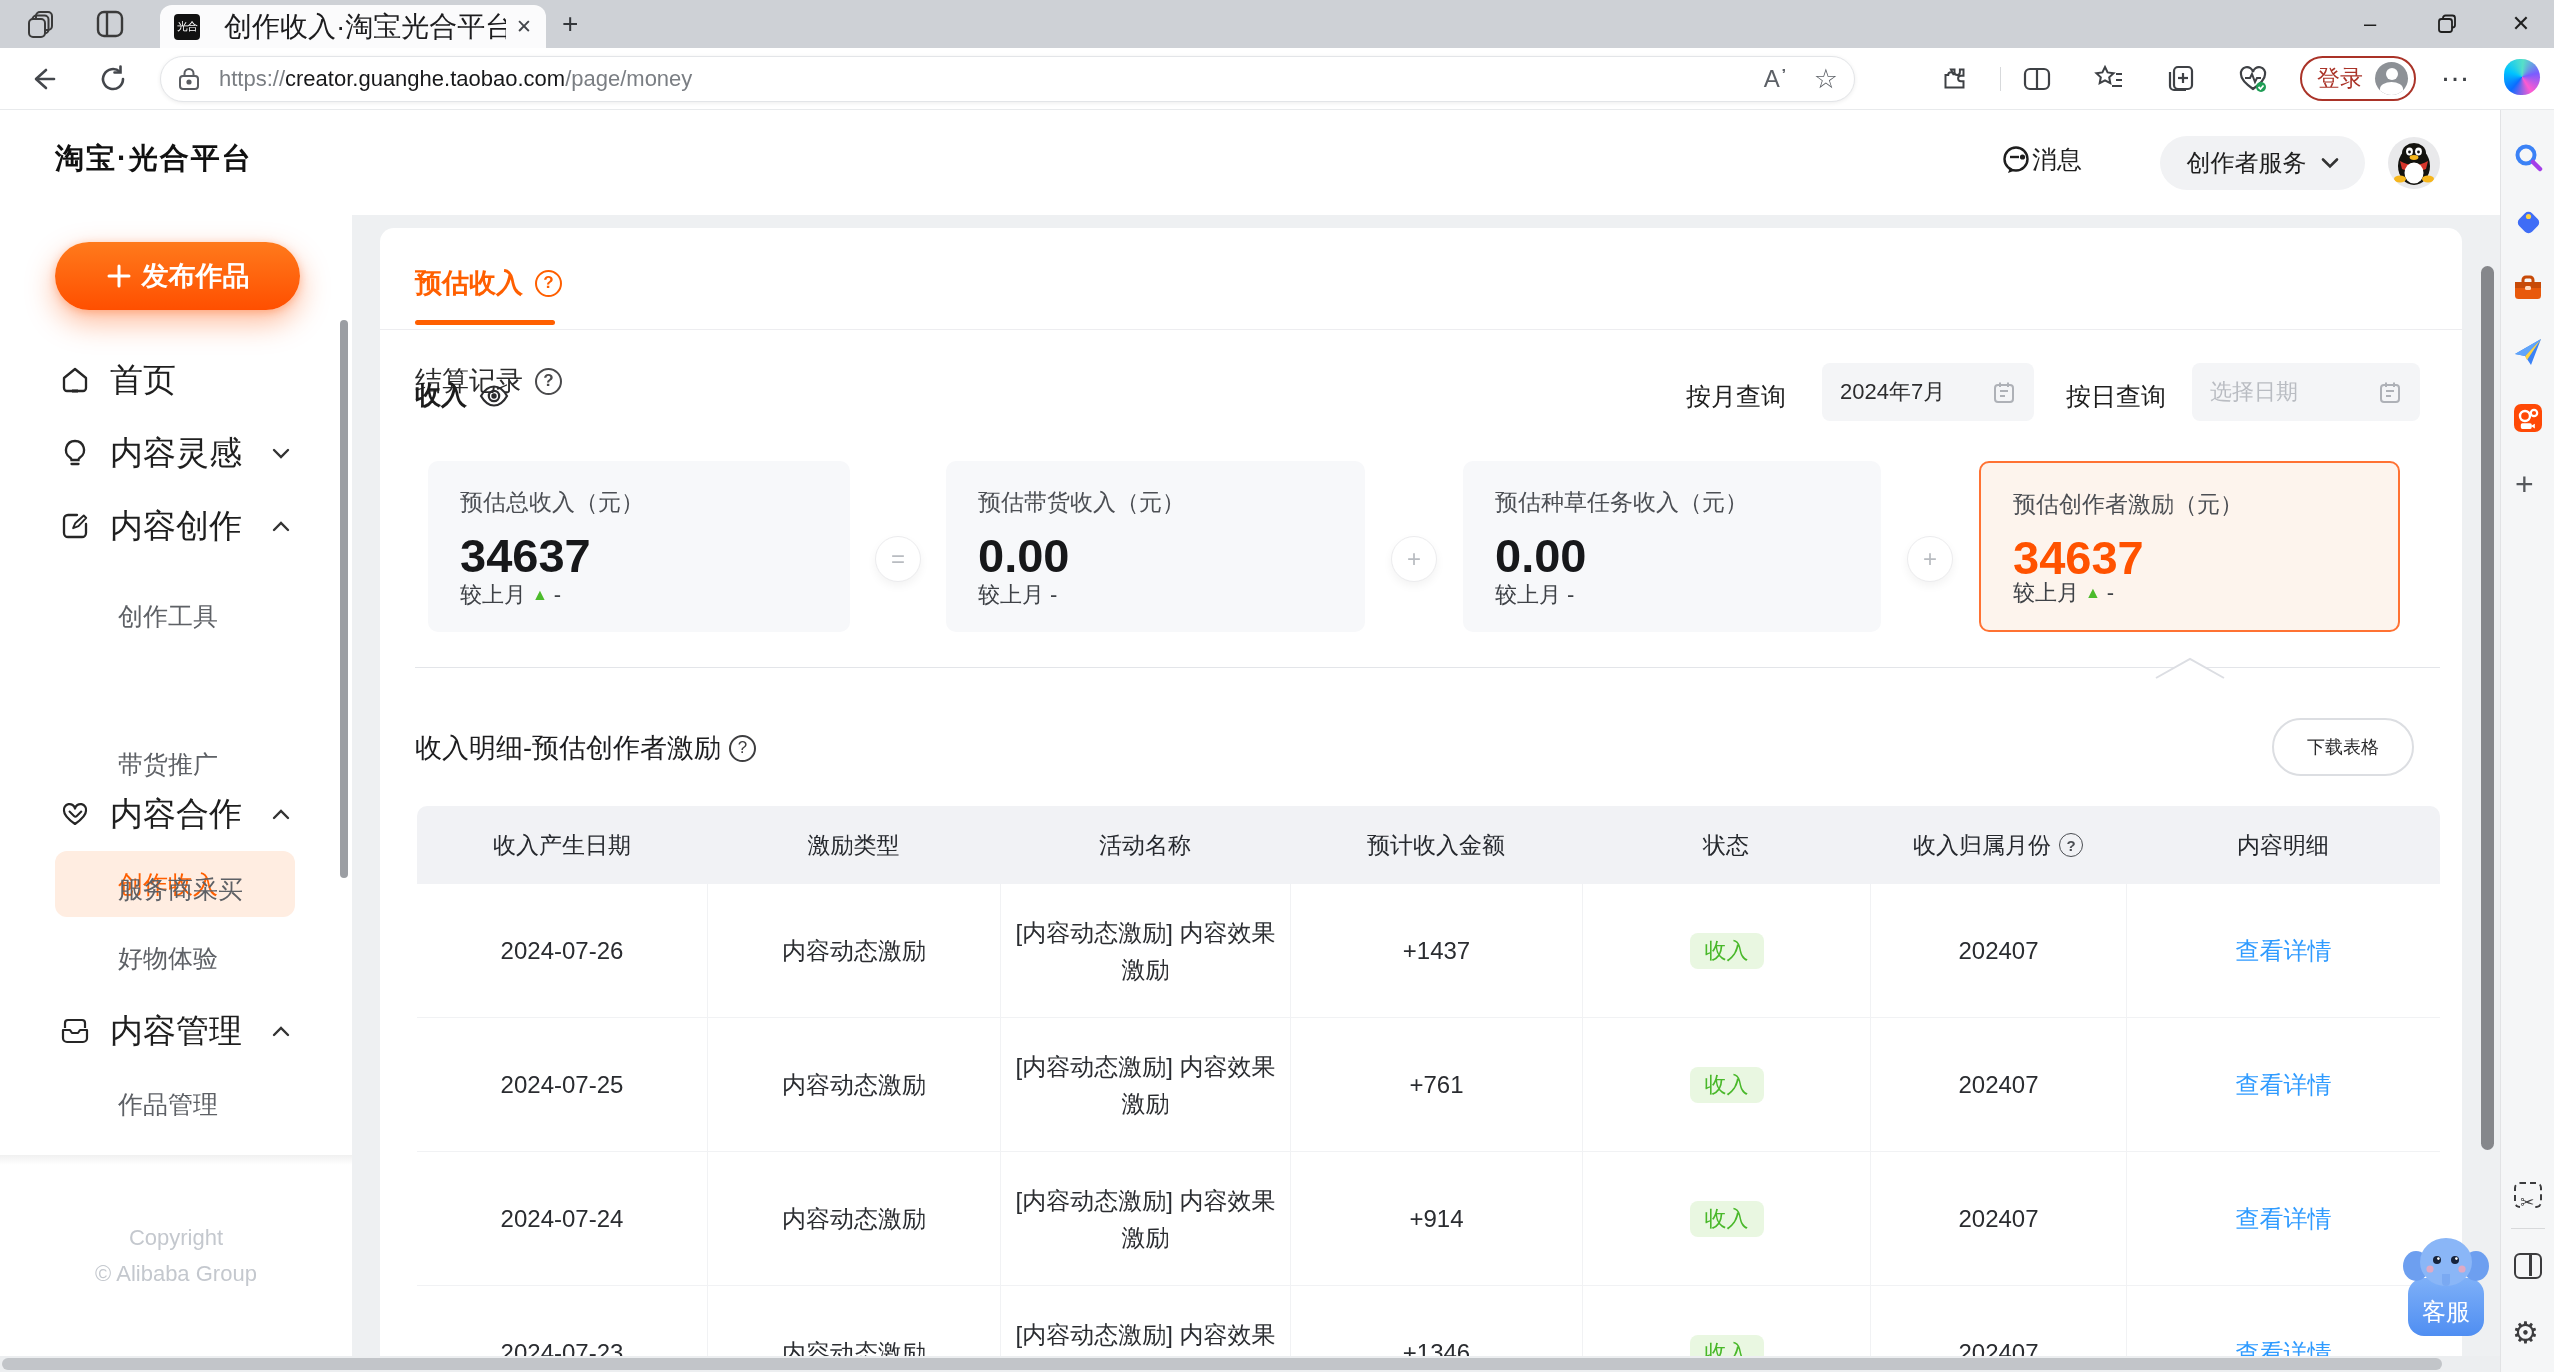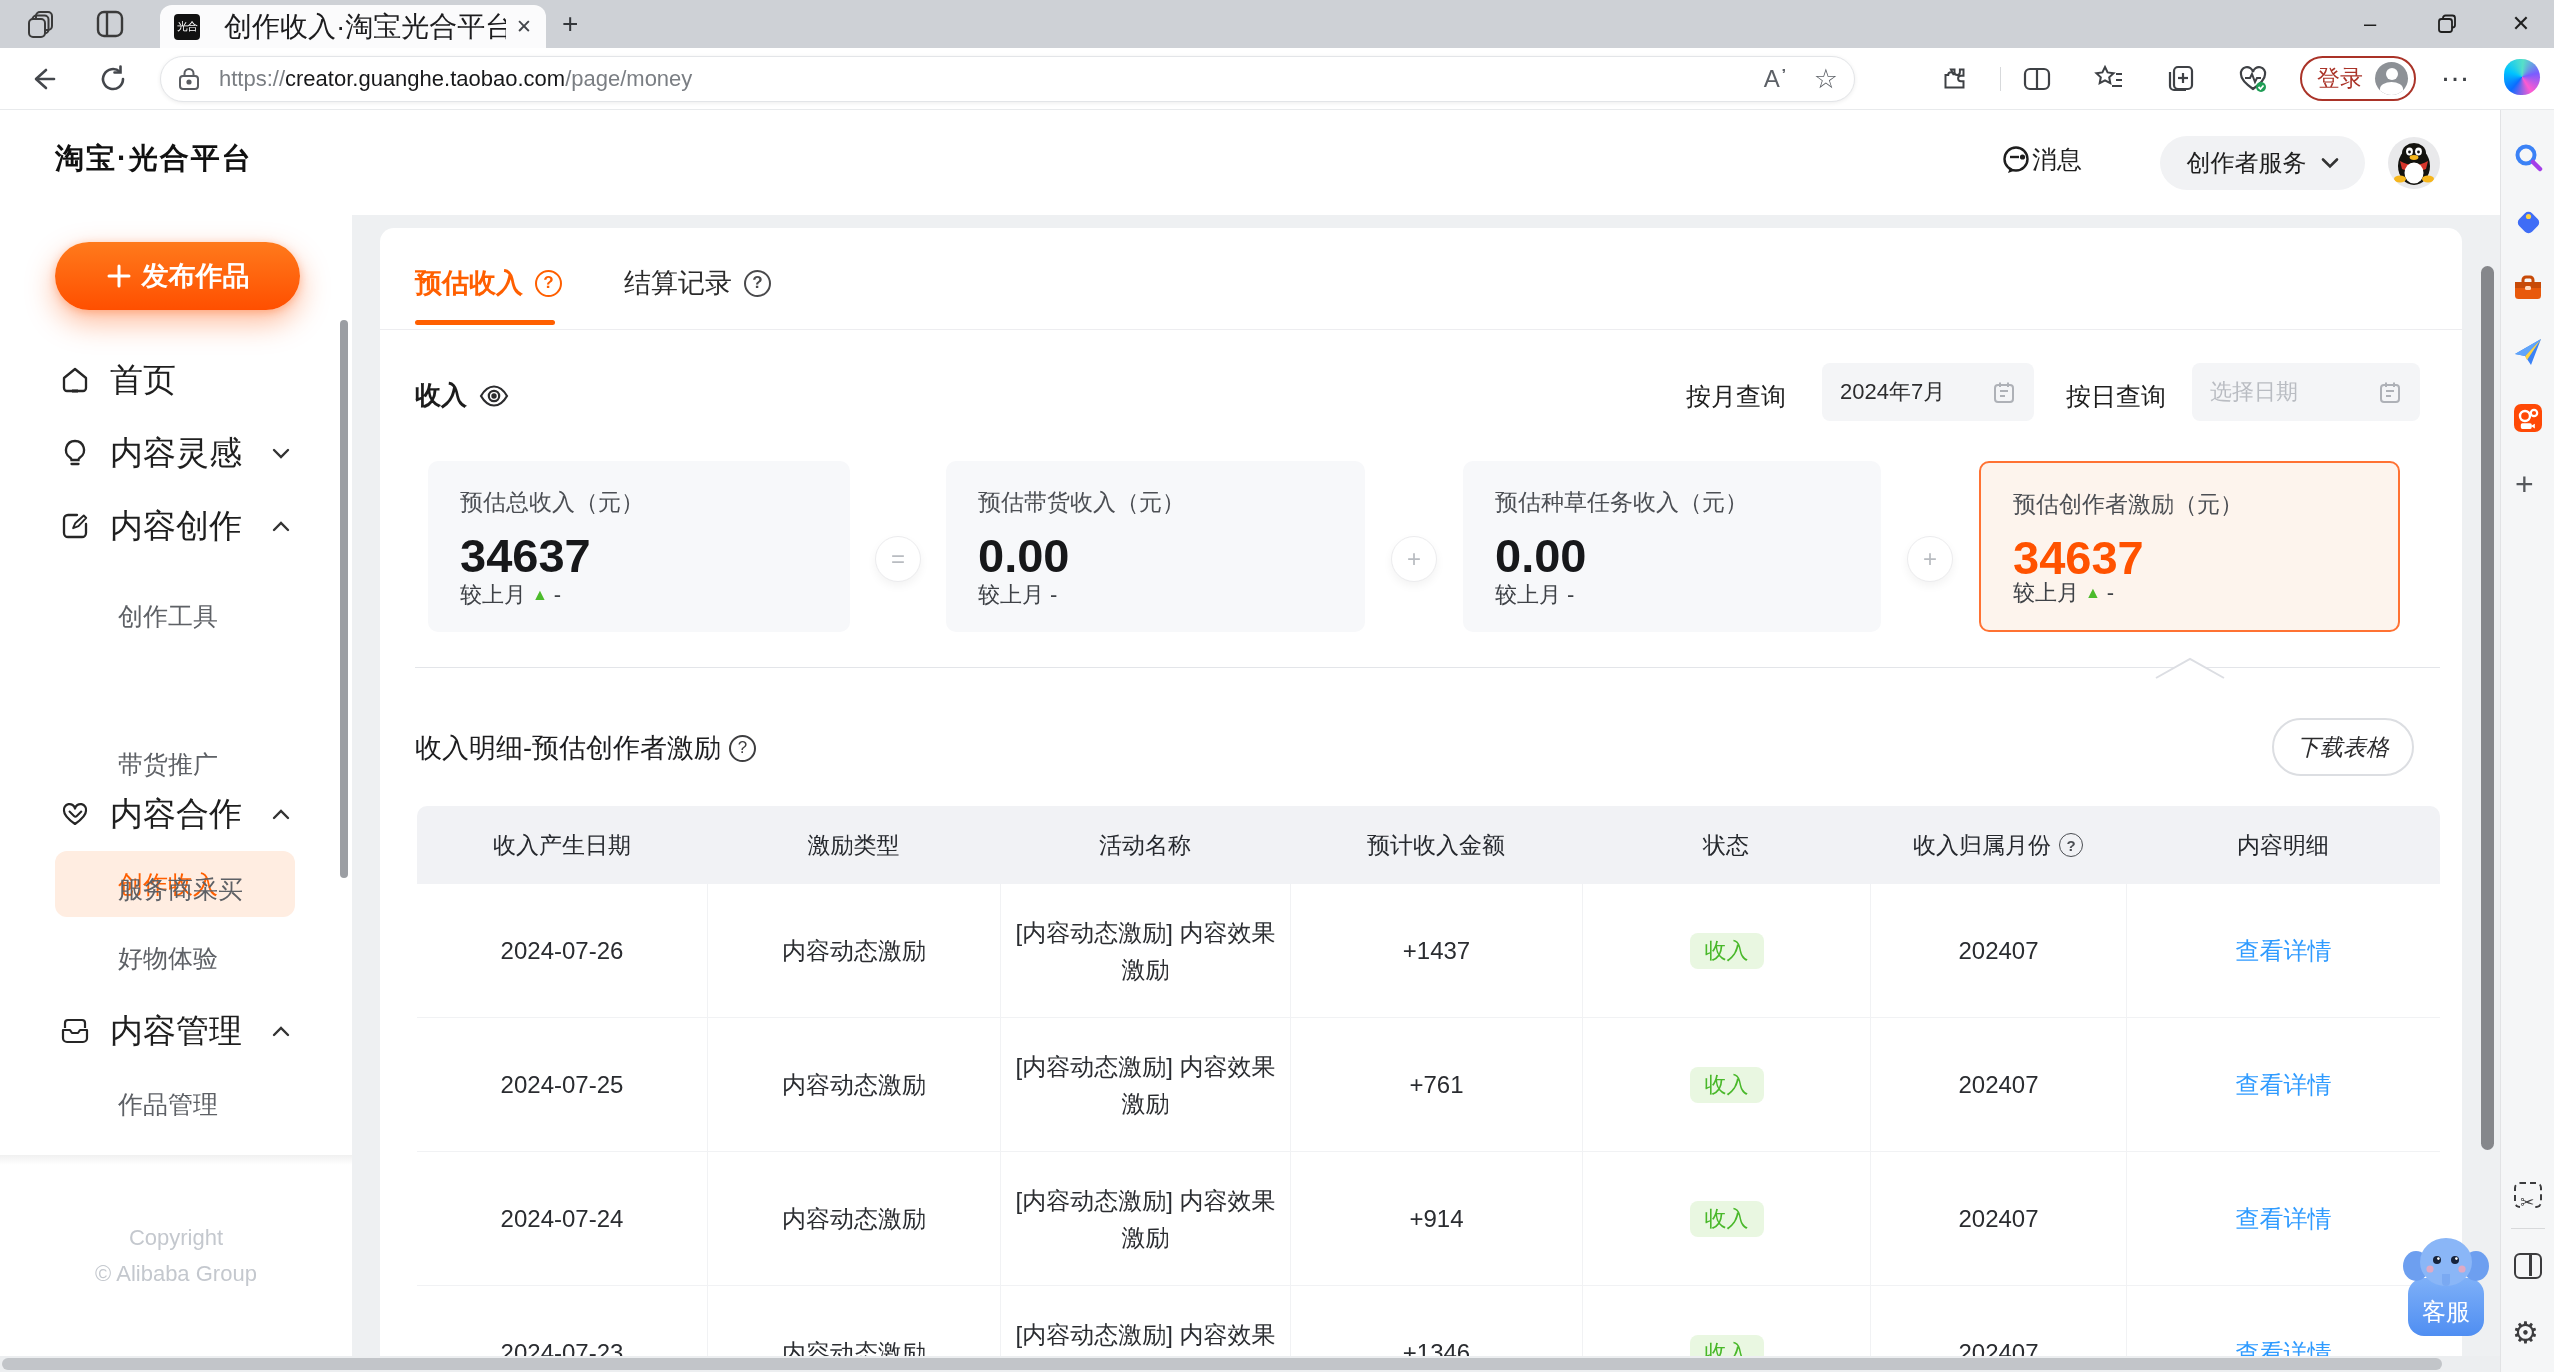--- a/index.html
+++ b/index.html
@@ -60,21 +60,21 @@
   .ssub{position:absolute;left:118px;font-size:25px;color:#5e6166;height:40px;display:flex;align-items:center;}
   .active-pill{position:absolute;left:55px;top:636px;width:240px;height:66px;background:#ffede1;border-radius:12px;
     display:flex;align-items:center;padding-left:63px;font-size:25px;color:#ff5f00;}
   .copyright{position:absolute;left:0;width:352px;text-align:center;color:#c4c8ce;font-size:22px;}
   .side-scroll{position:absolute;left:340px;top:105px;width:8px;height:558px;background:#9b9ea3;border-radius:4px;}
   .side-sep{position:absolute;left:0;top:940px;width:352px;height:10px;
     background:linear-gradient(180deg,rgba(0,0,0,.06),rgba(0,0,0,0));}
 
   
   .card{position:absolute;left:380px;top:228px;width:2082px;height:1160px;background:#fff;border-radius:14px;}
-  .tabs{position:absolute;left:35px;top:37px;display:flex;align-items:center;gap:62px;}
+  .tabs{position:absolute;left:35px;top:37px;display:flex;align-items:center;gap:62px;flex-direction:column;}
   .ptab{display:flex;align-items:center;gap:12px;font-size:27px;color:#2b2b2b;}
   .ptab.active{color:#ff5f00;font-weight:700;}
   .qmark{width:27px;height:27px;border:2px solid currentColor;border-radius:50%;display:inline-flex;
     align-items:center;justify-content:center;font-size:17px;font-weight:600;}
   .tab-underline{position:absolute;left:35px;top:92px;width:140px;height:5px;background:#ff5f00;border-radius:3px;}
   .tabs-divider{position:absolute;left:0;top:101px;width:2082px;height:1px;background:#ededf0;}
 
   .income-title{position:absolute;left:35px;top:150px;display:flex;align-items:center;gap:12px;
     font-size:26px;font-weight:700;color:#1c1c1c;}
   .query-label{position:absolute;top:152px;font-size:25px;color:#1e1e1e;}
@@ -92,21 +92,21 @@
   .tri{color:#4cbb2c;font-size:16px;}
   .op-circle{position:absolute;top:308px;width:46px;height:46px;background:#fff;border:1px solid #ececee;
     border-radius:50%;box-shadow:0 4px 10px rgba(0,0,0,.05);display:flex;align-items:center;justify-content:center;
     font-size:24px;color:#b9bcc1;}
 
   .mid-divider{position:absolute;left:35px;top:439px;width:2025px;height:1px;background:#e3e5e9;}
   .detail-title{position:absolute;left:35px;top:502px;display:flex;align-items:center;gap:8px;
     font-size:27px;color:#1d1d1f;font-weight:500;}
   .detail-title .qmark{color:#3e3e40;font-weight:500;}
   .download-btn{position:absolute;left:1892px;top:490px;width:142px;height:58px;border:2px solid #dcdee2;
-    border-radius:29px;display:flex;align-items:center;justify-content:center;font-size:23px;color:#2b2b2d;background:#fff;font-style:italic;}
+    border-radius:29px;display:flex;align-items:center;justify-content:center;font-size:18px;color:#2b2b2d;background:#fff;}
 
   
   .tbl{position:absolute;left:37px;top:578px;width:2023px;}
   .tbl-grid{display:grid;grid-template-columns:290px 293px 290px 292px 288px 256px 314px;}
   .tbl-head{background:#f1f2f5;border-radius:10px 10px 0 0;height:78px;}
   .th{display:flex;align-items:center;justify-content:center;gap:8px;font-size:23px;color:#26292e;font-weight:500;}
   .th .qmark{width:24px;height:24px;font-size:15px;color:#4a4d52;border-width:1.5px;}
   .tr{height:134px;border-bottom:1px solid #f1f2f4;}
   .td{display:flex;align-items:center;justify-content:center;text-align:center;font-size:24px;color:#2a2c30;
     border-left:1px solid #f1f2f4;padding:0 14px;line-height:37px;word-break:break-all;}

